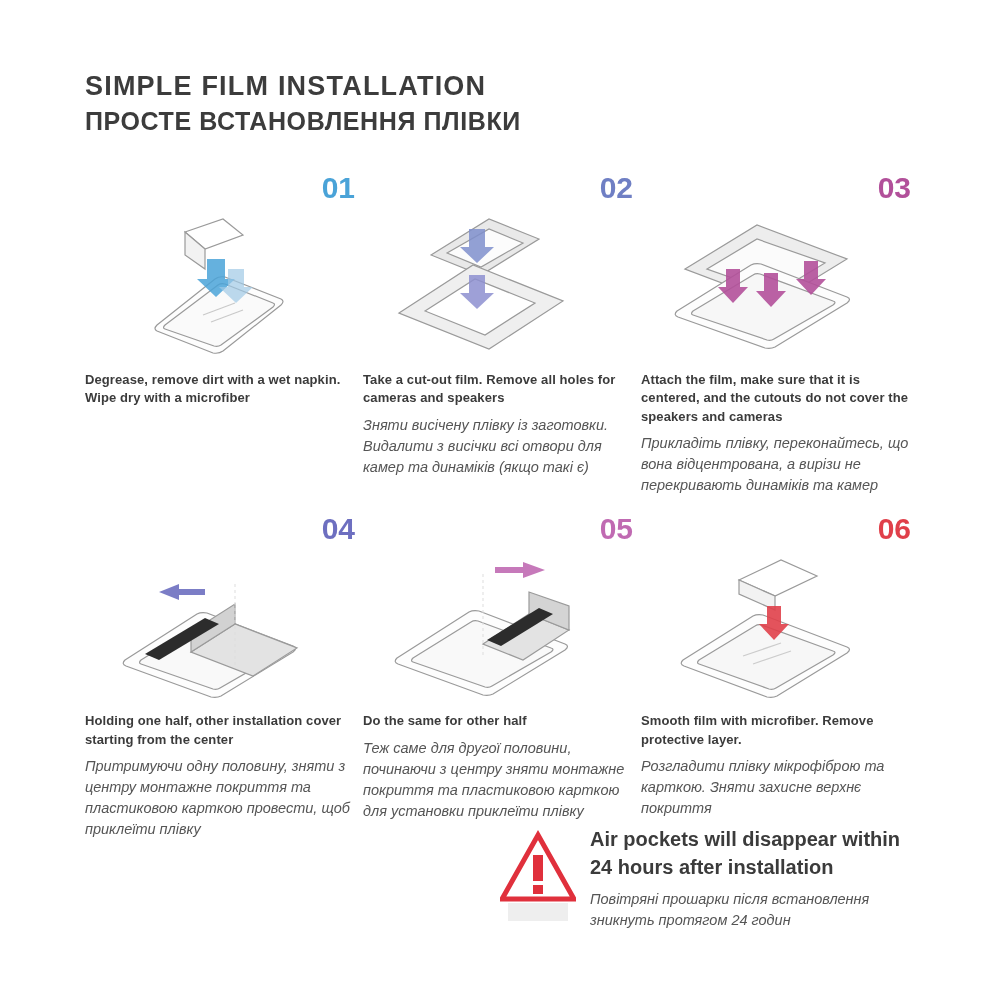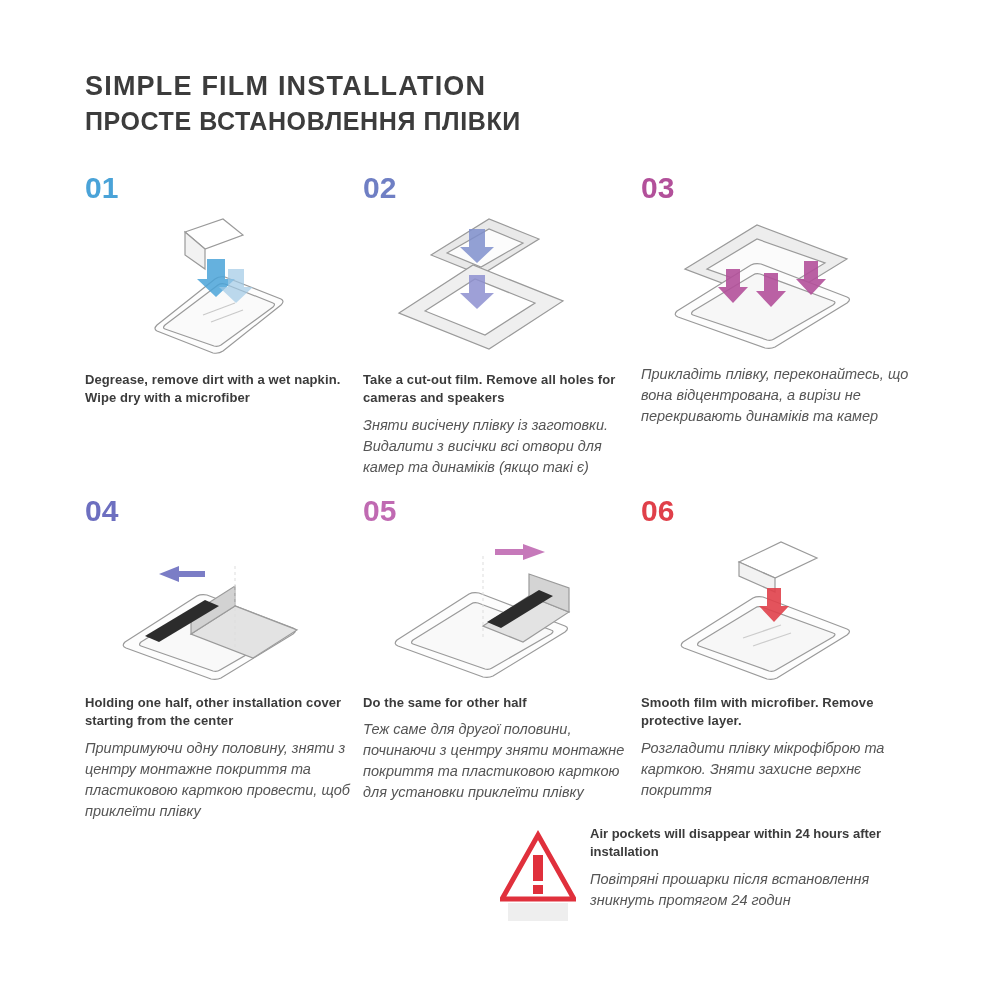--- a/index.html
+++ b/index.html
@@ -48,20 +48,21 @@
     column-gap: 8px;
     row-gap: 18px;
     margin-top: 36px;
   }
   .step { position: relative; width: 270px; }
   .step-num {
     font-size: 30px;
     font-weight: bold;
     line-height: 1;
     margin-bottom: 4px;
+    text-align: right;
   }
   .illus {
     width: 270px;
     height: 150px;
     position: relative;
   }
   .illus svg { display: block; }
   .txt-en {
     font-size: 13px;
     font-weight: bold;
@@ -83,21 +84,21 @@
     position: absolute;
     left: 500px;
     top: 825px;
     width: 420px;
     display: flex;
     align-items: flex-start;
   }
   .footer-icon { width: 76px; flex: 0 0 76px; padding-top: 4px; }
   .footer-text { padding-left: 14px; }
   .footer-en {
-    font-size: 13px;
+    font-size: 20px;
     font-weight: bold;
     line-height: 1.42;
     color: #3b3b3b;
     margin: 0;
   }
   .footer-uk {
     font-size: 14.5px;
     font-style: italic;
     line-height: 1.45;
     color: #555555;
@@ -181,20 +182,21 @@
             <path d="M52,104 L112,68 Q115,66 119,67 L192,94 Q196,95 192,98 L133,132 Q130,134 126,133 L52,108 Q49,107 52,104 Z" fill="#f7f7f7"></path>
           </g>
 
           <g fill="#b2509a">
             <path d="M85,62 L99,62 L99,80 L107,80 L92,96 L77,80 L85,80 Z" opacity="0.9"></path>
             <path d="M123,66 L137,66 L137,84 L145,84 L130,100 L115,84 L123,84 Z" opacity="0.9"></path>
             <path d="M163,54 L177,54 L177,72 L185,72 L170,88 L155,72 L163,72 Z" opacity="0.9"></path>
           </g>
         </svg>
       </div>
+      <p class="txt-en">Attach the film, make sure that it is centered, and the cutouts do not cover the speakers and cameras</p>
       <p class="txt-uk">Прикладіть плівку, переконайтесь, що вона відцентрована, а вирізи не перекривають динаміків та камер</p>
     </div>
 
     <div class="step">
       <div class="step-num" style="color:#6d6fc0">04</div>
       <div class="illus">
         <svg width="270" height="150" viewBox="0 0 270 150">
           <g stroke="#9a9a9a" stroke-width="1.2" fill="none">
 
             <path d="M40,112 L112,66 Q116,64 122,65 L208,98 Q213,100 208,104 L136,148 Q132,150 126,149 L41,118 Q36,116 40,112 Z" fill="#fdfdfd"></path>

